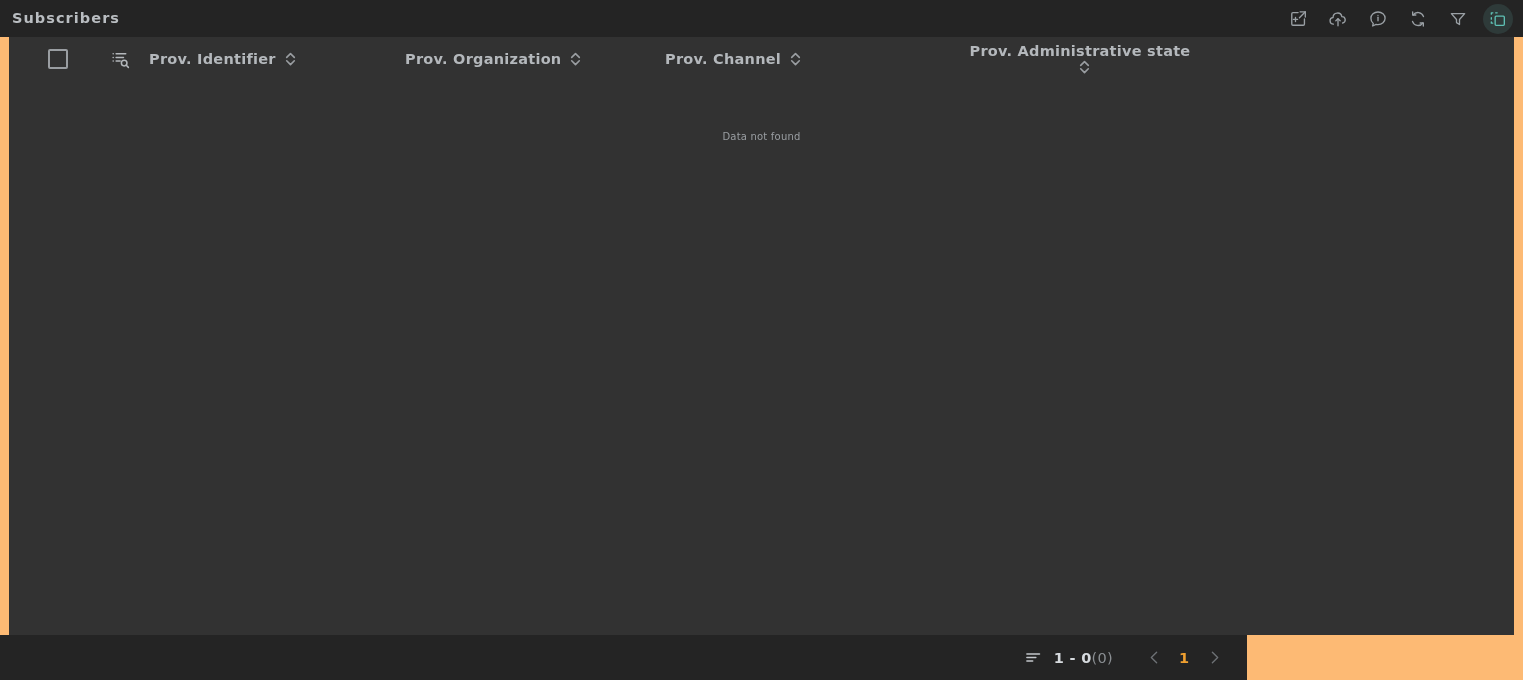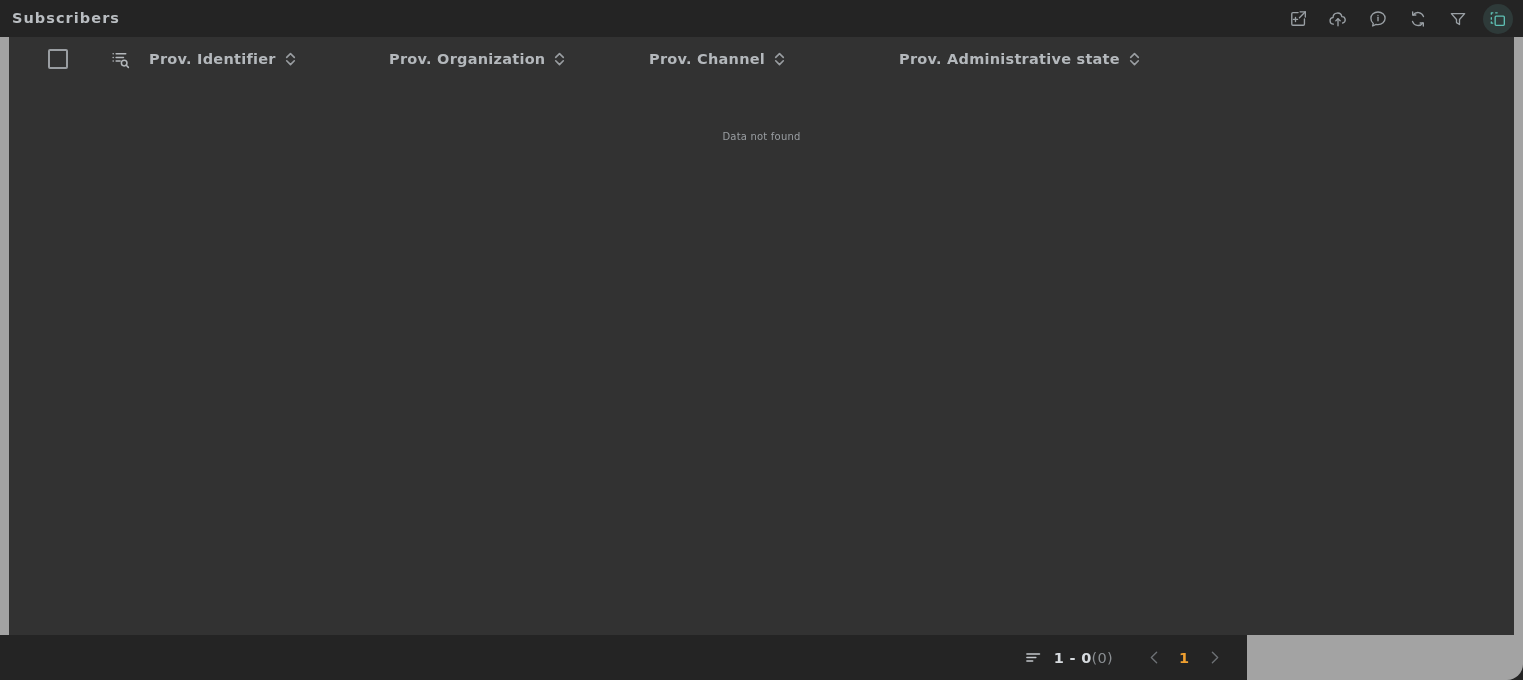--- a/index.html
+++ b/index.html
@@ -7,22 +7,21 @@
     width: 1523px;
     height: 680px;
     background: #242424;
     font-family: "DejaVu Sans", "Liberation Sans", sans-serif;
     overflow: hidden;
   }
   .app {
     position: relative;
     width: 1523px;
     height: 680px;
-    background: #a3a3a3;
-    border-radius: 16px;
+    background: #fdba74;
   }
 
   
   .titlebar {
     position: absolute;
     left: 0; top: 0;
     width: 1523px; height: 37px;
     background: #242424;
     display: flex;
     align-items: center;
@@ -102,23 +101,23 @@
   }
   .th-filtericon {
     width: 58px;
     display: flex;
     justify-content: center;
     align-items: center;
     color: #b4b8bc;
     cursor: pointer;
   }
   .col-1 { width: 240px; }
-  .col-2 { width: 260px; }
+  .col-2 { width: 260px; margin-left: 16px; }
   .col-3 { width: 250px; align-items: flex-end; }
-  .col-4 { width: 330px; }
+  .col-4 { width: 330px; flex-direction: column; }
   .col-5 { width: 290px; justify-content: flex-end; padding-right: 74px; }
 
   .tbody {
     height: 554px;
     position: relative;
   }
   .empty-msg {
     position: absolute;
     left: 0; right: 0;
     top: 50px;

